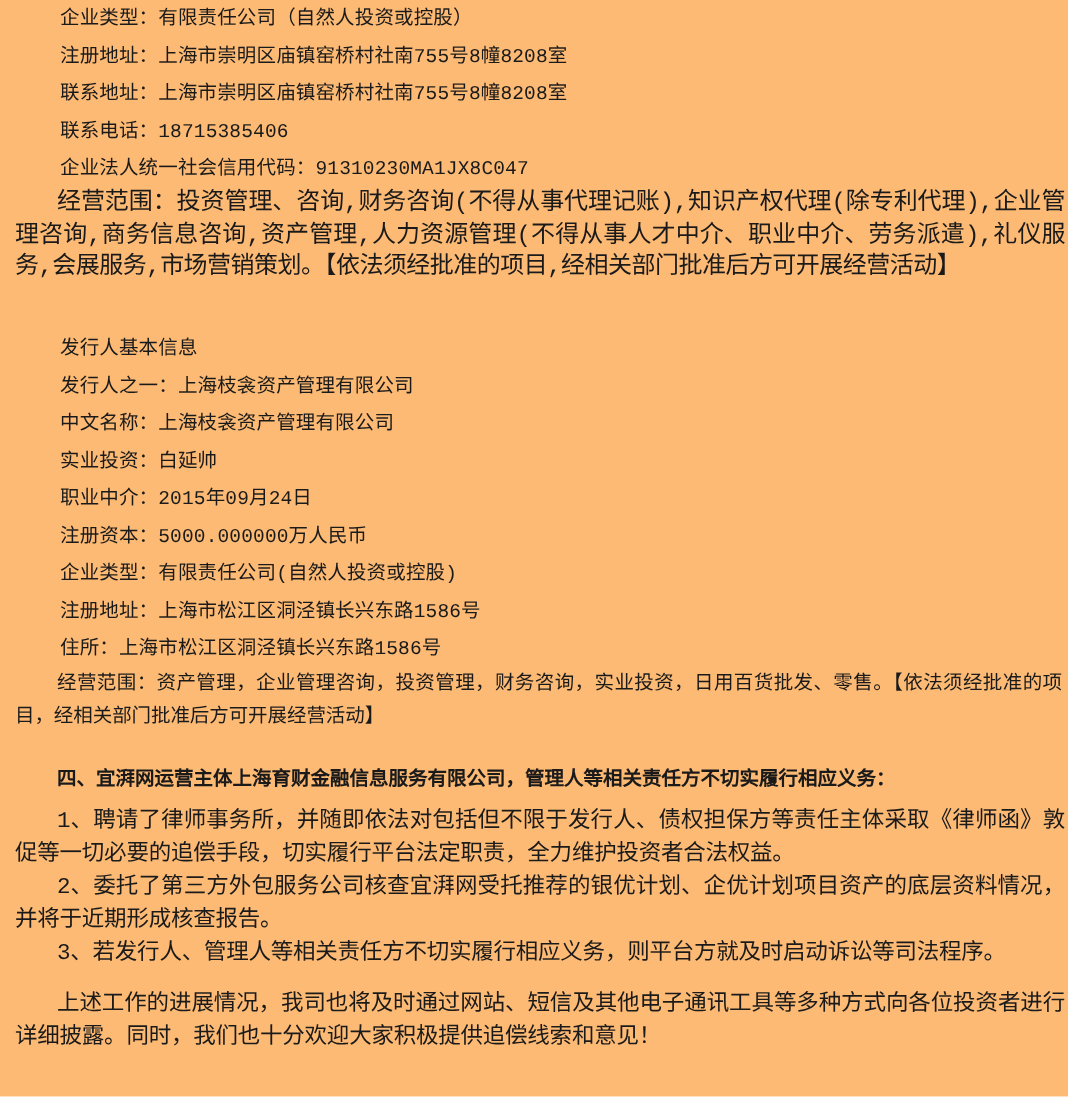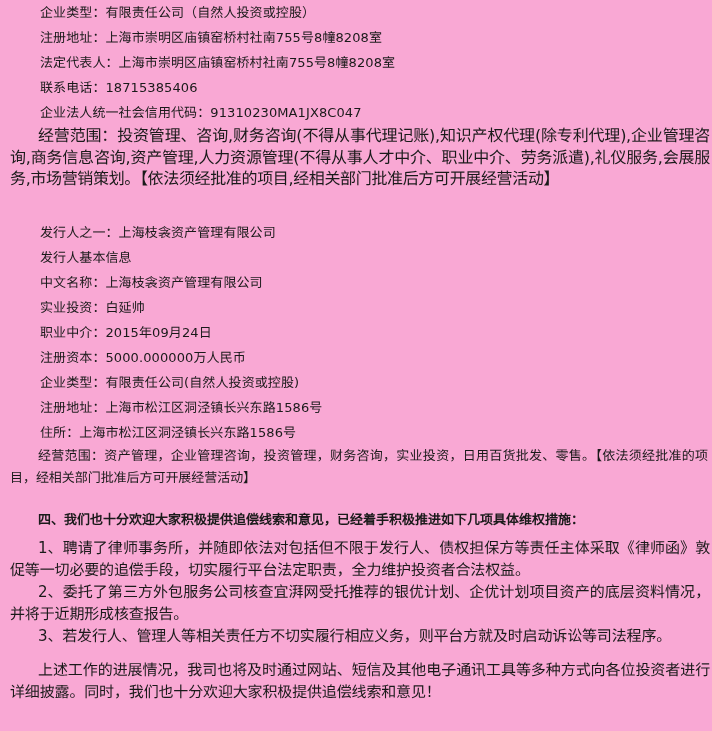--- a/index.html
+++ b/index.html
@@ -14,21 +14,22 @@
     font-family: "DejaVu Sans", "Liberation Sans", sans-serif;
     color: #1a1a1a;
     overflow: hidden;
   }
   .page {
     position: relative;
     width: 712px;
     height: 731px;
     box-sizing: border-box;
     padding: 0 0 0 10px;
-    background: #f9a8d4;
+    background: #fdba74;
+    font-family: Liberation Mono, monospace;
   }
   .line {
     font-size: 13px;
     line-height: 25px;
     white-space: nowrap;
     text-indent: 30px;
     letter-spacing: 0.1px;
   }
   .para {
     font-size: 13px;
@@ -73,43 +74,43 @@
     letter-spacing: -0.15px;
   }
 </style>
 </head>
 <body>
 
 <div class="page">
 
   <div class="line">企业类型：有限责任公司（自然人投资或控股）</div>
   <div class="line">注册地址：上海市崇明区庙镇窑桥村社南755号8幢8208室</div>
-  <div class="line">法定代表人：上海市崇明区庙镇窑桥村社南755号8幢8208室</div>
+  <div class="line">联系地址：上海市崇明区庙镇窑桥村社南755号8幢8208室</div>
   <div class="line">联系电话：18715385406</div>
   <div class="line">企业法人统一社会信用代码：91310230MA1JX8C047</div>
 
   <p class="para-tight">经营范围：投资管理、咨询,财务咨询(不得从事代理记账),知识产权代理(除专利代理),企业管理咨询,商务信息咨询,资产管理,人力资源管理(不得从事人才中介、职业中介、劳务派遣),礼仪服务,会展服务,市场营销策划。【依法须经批准的项目,经相关部门批准后方可开展经营活动】</p>
 
   <div class="spacer-lg"></div>
 
+  <div class="line">发行人基本信息</div>
   <div class="line">发行人之一：上海枝衾资产管理有限公司</div>
-  <div class="line">发行人基本信息</div>
   <div class="line">中文名称：上海枝衾资产管理有限公司</div>
   <div class="line">实业投资：白延帅</div>
   <div class="line">职业中介：2015年09月24日</div>
   <div class="line">注册资本：5000.000000万人民币</div>
   <div class="line">企业类型：有限责任公司(自然人投资或控股)</div>
   <div class="line">注册地址：上海市松江区洞泾镇长兴东路1586号</div>
   <div class="line">住所：上海市松江区洞泾镇长兴东路1586号</div>
 
   <p class="para">经营范围：资产管理，企业管理咨询，投资管理，财务咨询，实业投资，日用百货批发、零售。【依法须经批准的项目，经相关部门批准后方可开展经营活动】</p>
 
   <div class="spacer-md"></div>
 
-  <p class="heading">四、我们也十分欢迎大家积极提供追偿线索和意见，已经着手积极推进如下几项具体维权措施：</p>
+  <p class="heading">四、宜湃网运营主体上海育财金融信息服务有限公司，管理人等相关责任方不切实履行相应义务：</p>
 
   <div class="spacer-xs"></div>
 
   <p class="item">1、聘请了律师事务所，并随即依法对包括但不限于发行人、债权担保方等责任主体采取《律师函》敦促等一切必要的追偿手段，切实履行平台法定职责，全力维护投资者合法权益。</p>
   <p class="item">2、委托了第三方外包服务公司核查宜湃网受托推荐的银优计划、企优计划项目资产的底层资料情况，并将于近期形成核查报告。</p>
   <p class="item">3、若发行人、管理人等相关责任方不切实履行相应义务，则平台方就及时启动诉讼等司法程序。</p>
 
   <div class="spacer-sm"></div>
 
   <p class="item">上述工作的进展情况，我司也将及时通过网站、短信及其他电子通讯工具等多种方式向各位投资者进行详细披露。同时，我们也十分欢迎大家积极提供追偿线索和意见！</p>

